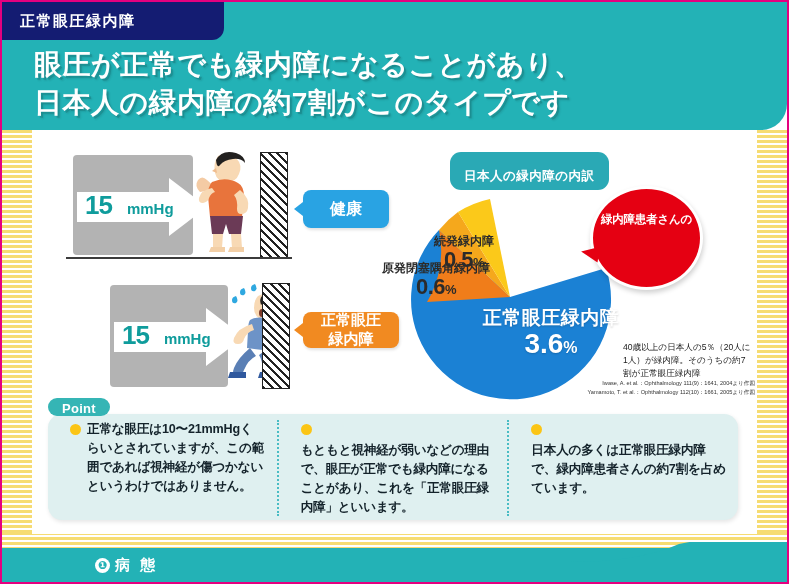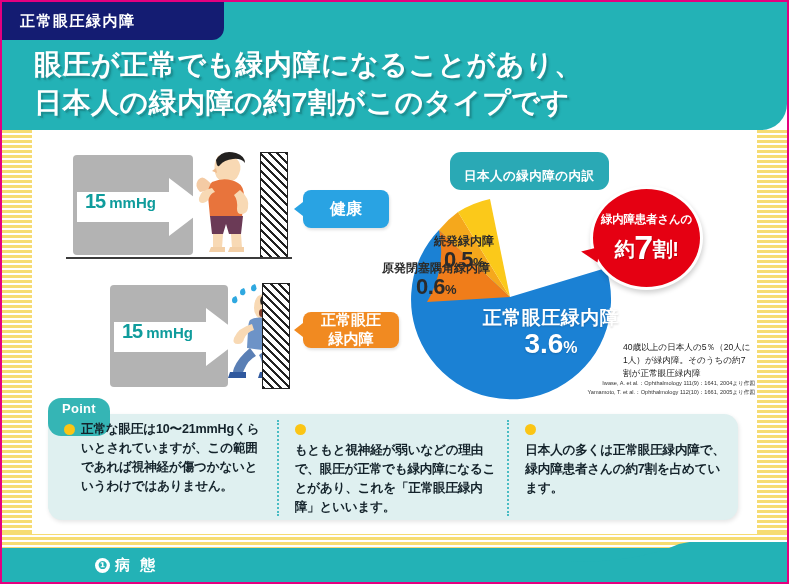--- a/index.html
+++ b/index.html
@@ -120,22 +120,22 @@
   }
   .arrow-white{
     position:absolute;
   }
   .mm-text{
     position:absolute;
     color:#0f9c9c;font-weight:bold;
     display:flex;align-items:baseline;
     z-index:3;
   }
-  .mm-num{font-size:20px;letter-spacing:-1px;}
-  .mm-unit{font-size:15px;margin-left:4px;}
+  .mm-num{font-size:26px;letter-spacing:-1px;}
+  .mm-unit{font-size:15px;margin-left:15px;}
 
   .hatch-wall{
     position:absolute;
     background:
       repeating-linear-gradient(
         45deg,
         #222 0px,#222 2px,
         #ffffff 2px,#ffffff 6px);
     border:1px solid #222;
     box-sizing:border-box;
@@ -252,32 +252,32 @@
     background:#dff0f0;
     border-radius:14px;
     z-index:7;
     box-shadow:1px 2px 4px rgba(0,0,0,.10);
   }
   .point-badge{
     position:absolute;left:48px;top:398px;
     background:#35b5b5;color:#ffffff;
     border-radius:13px;
     font-size:13px;font-weight:bold;
-    padding:3px 14px 20px;
+    padding:3px 14px 0;
     z-index:9;
     letter-spacing:.3px;
   }
   .point-cols{
     position:absolute;left:48px;top:420px;width:690px;height:96px;
     display:flex;z-index:9;
   }
   .point-col{
     position:relative;
     flex:1;
-    padding:0 12px 0 16px;
+    padding:0 12px 0 22px;
     box-sizing:border-box;
     display:flex;
     gap:6px;
   }
   .point-col + .point-col{
     border-left:2px dotted #49bcc4;
     flex-direction:column;
   }
   .bullet{
     flex:0 0 auto;
@@ -430,21 +430,20 @@
   <div class="pie-center-label" style="left:466px;top:308px;width:170px;">
     <span class="pcl-name">正常眼圧緑内障</span>
     <span class="pcl-val"><span>3.6</span><span class="pct">%</span></span>
   </div>
 
   <div class="red-tail" style="left:574px;top:243px;"></div>
   <div class="red-balloon">
     <div class="red-circle"></div>
     <div class="red-tail-in"></div>
     <div class="rb-top">緑内障患者さんの</div>
-    <div class="rb-main"><span>約</span><span class="big">7</span><span>割!</span></div>
   </div>
 
   <div class="chart-note">40歳以上の日本人の5％（20人に1人）が緑内障。そのうちの約7割が正常眼圧緑内障</div>
   <div class="chart-cite">
     <div>Iwase, A. et al.：Ophthalmology 111(9)：1641, 2004より作図</div>
     <div>Yamamoto, T. et al.：Ophthalmology 112(10)：1661, 2005より作図</div>
   </div>
 
   <div class="point-panel"></div>
   <div class="point-badge">Point</div>

